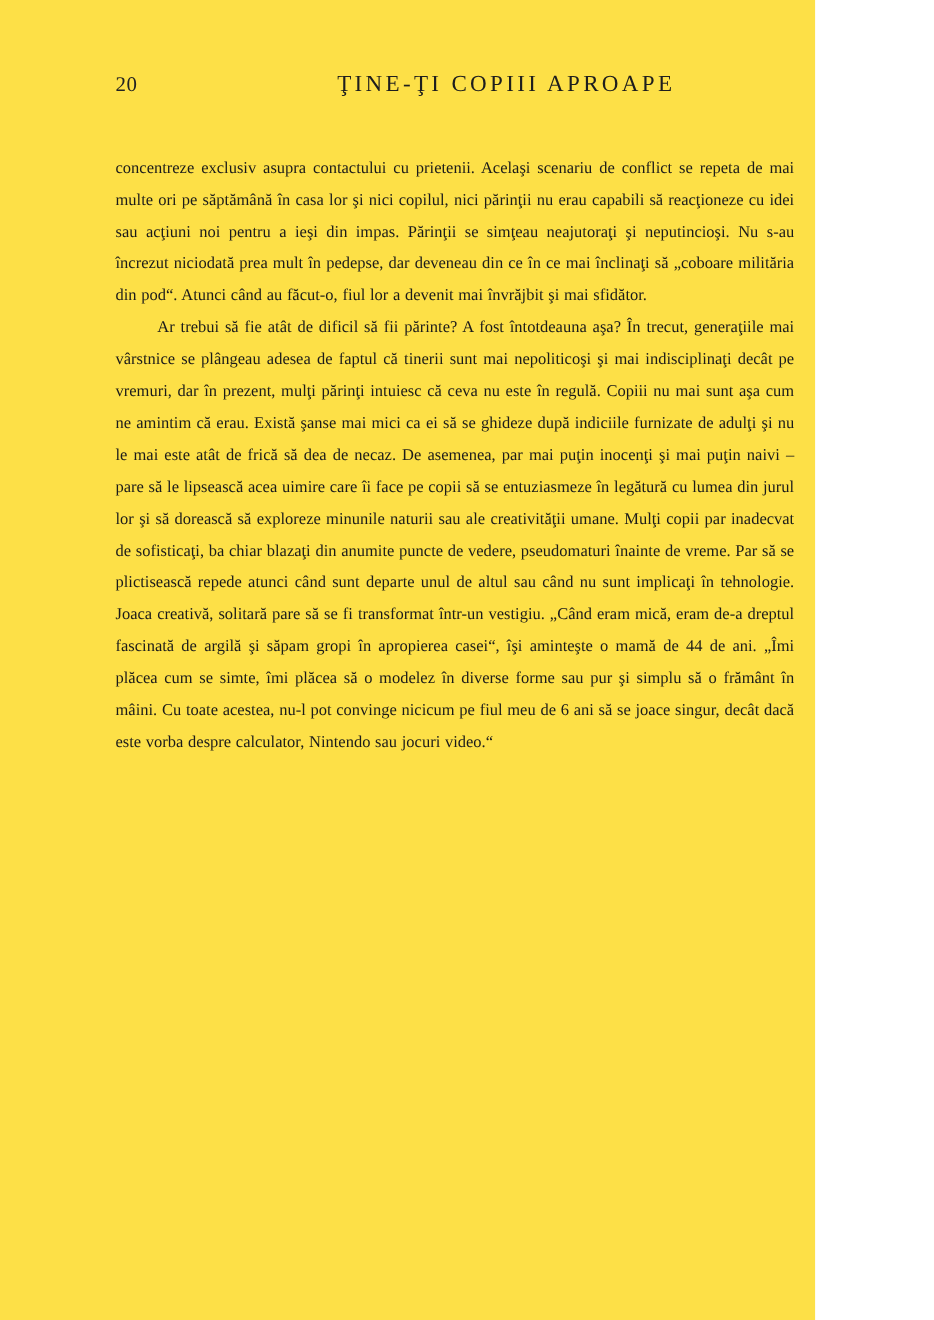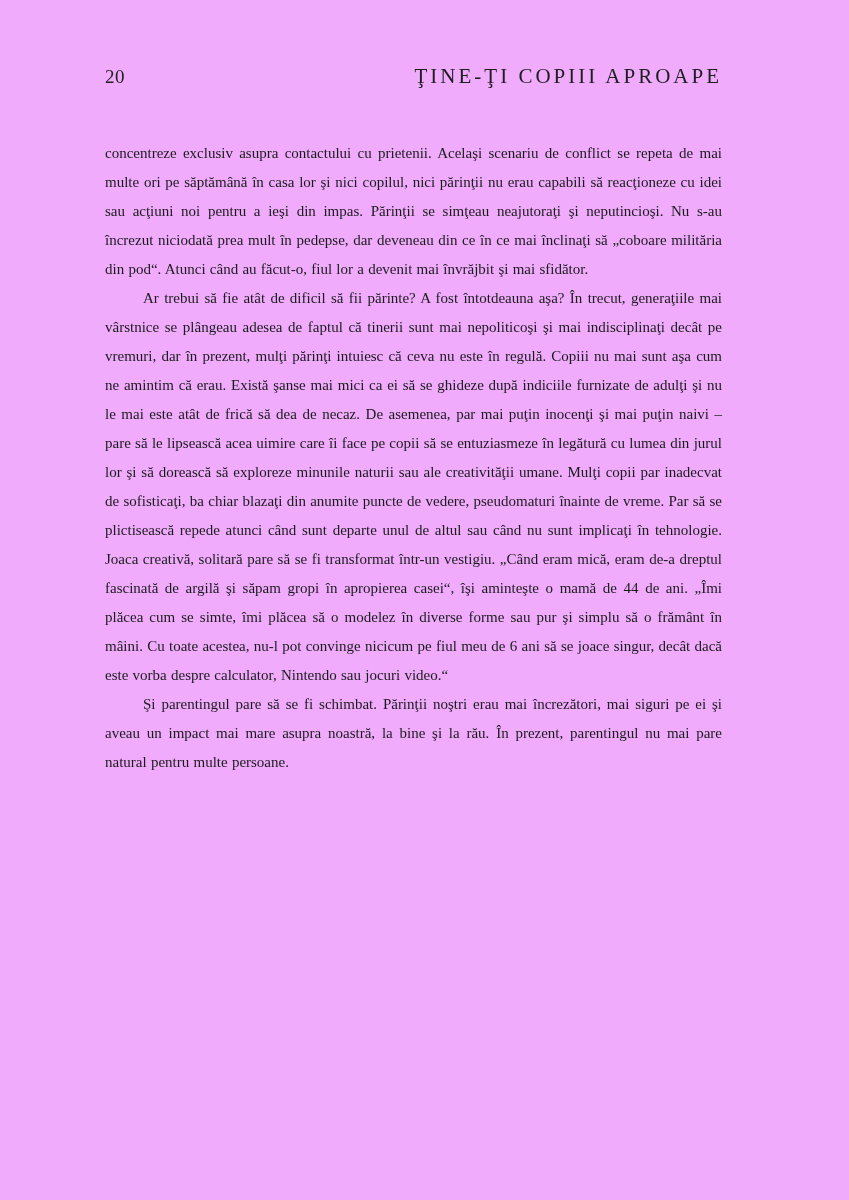--- a/index.html
+++ b/index.html
@@ -9,24 +9,24 @@
   }
   body {
     width: 849px;
     height: 1200px;
     font-family: "Liberation Serif", "DejaVu Serif", serif;
     color: #1b1b1b;
     overflow: hidden;
   }
   .page {
     box-sizing: border-box;
-    width: 849px;
+    width: 741px;
     height: 1200px;
     padding: 64px 127px 0 105px;
-    background: #f0abfc;
+    background: #fde047;
   }
   .page-header {
     display: flex;
     justify-content: space-between;
     align-items: baseline;
     margin-bottom: 50px;
   }
   .page-number {
     font-size: 19px;
     letter-spacing: 0.5px;
@@ -59,16 +59,15 @@
 <div class="page">
 
   <div class="page-header">
     <span class="page-number">20</span>
     <span class="running-head">Ţine-ţi copiii aproape</span>
   </div>
 
   <div class="body-text">
     <p>concentreze exclusiv asupra contactului cu prietenii. Acelaşi scenariu de conflict se repeta de mai multe ori pe săptămână în casa lor şi nici copilul, nici părinţii nu erau capabili să reacţioneze cu idei sau acţiuni noi pentru a ieşi din impas. Părinţii se simţeau neajutoraţi şi neputincioşi. Nu s-au încrezut niciodată prea mult în pedepse, dar deveneau din ce în ce mai înclinaţi să „coboare milităria din pod“. Atunci când au făcut-o, fiul lor a devenit mai învrăjbit şi mai sfidător.</p>
     <p class="indent">Ar trebui să fie atât de dificil să fii părinte? A fost întotdeauna aşa? În trecut, generaţiile mai vârstnice se plângeau adesea de faptul că tinerii sunt mai nepoliticoşi şi mai indisciplinaţi decât pe vremuri, dar în prezent, mulţi părinţi intuiesc că ceva nu este în regulă. Copiii nu mai sunt aşa cum ne amintim că erau. Există şanse mai mici ca ei să se ghideze după indiciile furnizate de adulţi şi nu le mai este atât de frică să dea de necaz. De asemenea, par mai puţin inocenţi şi mai puţin naivi – pare să le lipsească acea uimire care îi face pe copii să se entuziasmeze în legătură cu lumea din jurul lor şi să dorească să exploreze minunile naturii sau ale creativităţii umane. Mulţi copii par inadecvat de sofisticaţi, ba chiar blazaţi din anumite puncte de vedere, pseudomaturi înainte de vreme. Par să se plictisească repede atunci când sunt departe unul de altul sau când nu sunt implicaţi în tehnologie. Joaca creativă, solitară pare să se fi transformat într-un vestigiu. „Când eram mică, eram de-a dreptul fascinată de argilă şi săpam gropi în apropierea casei“, îşi aminteşte o mamă de 44 de ani. „Îmi plăcea cum se simte, îmi plăcea să o modelez în diverse forme sau pur şi simplu să o frământ în mâini. Cu toate acestea, nu-l pot convinge nicicum pe fiul meu de 6 ani să se joace singur, decât dacă este vorba despre calculator, Nintendo sau jocuri video.“</p>
-    <p class="indent">Şi parentingul pare să se fi schimbat. Părinţii noştri erau mai încrezători, mai siguri pe ei şi aveau un impact mai mare asupra noastră, la bine şi la rău. În prezent, parentingul nu mai pare natural pentru multe persoane.</p>
   </div>
 
 </div>
 
 </body></html>

